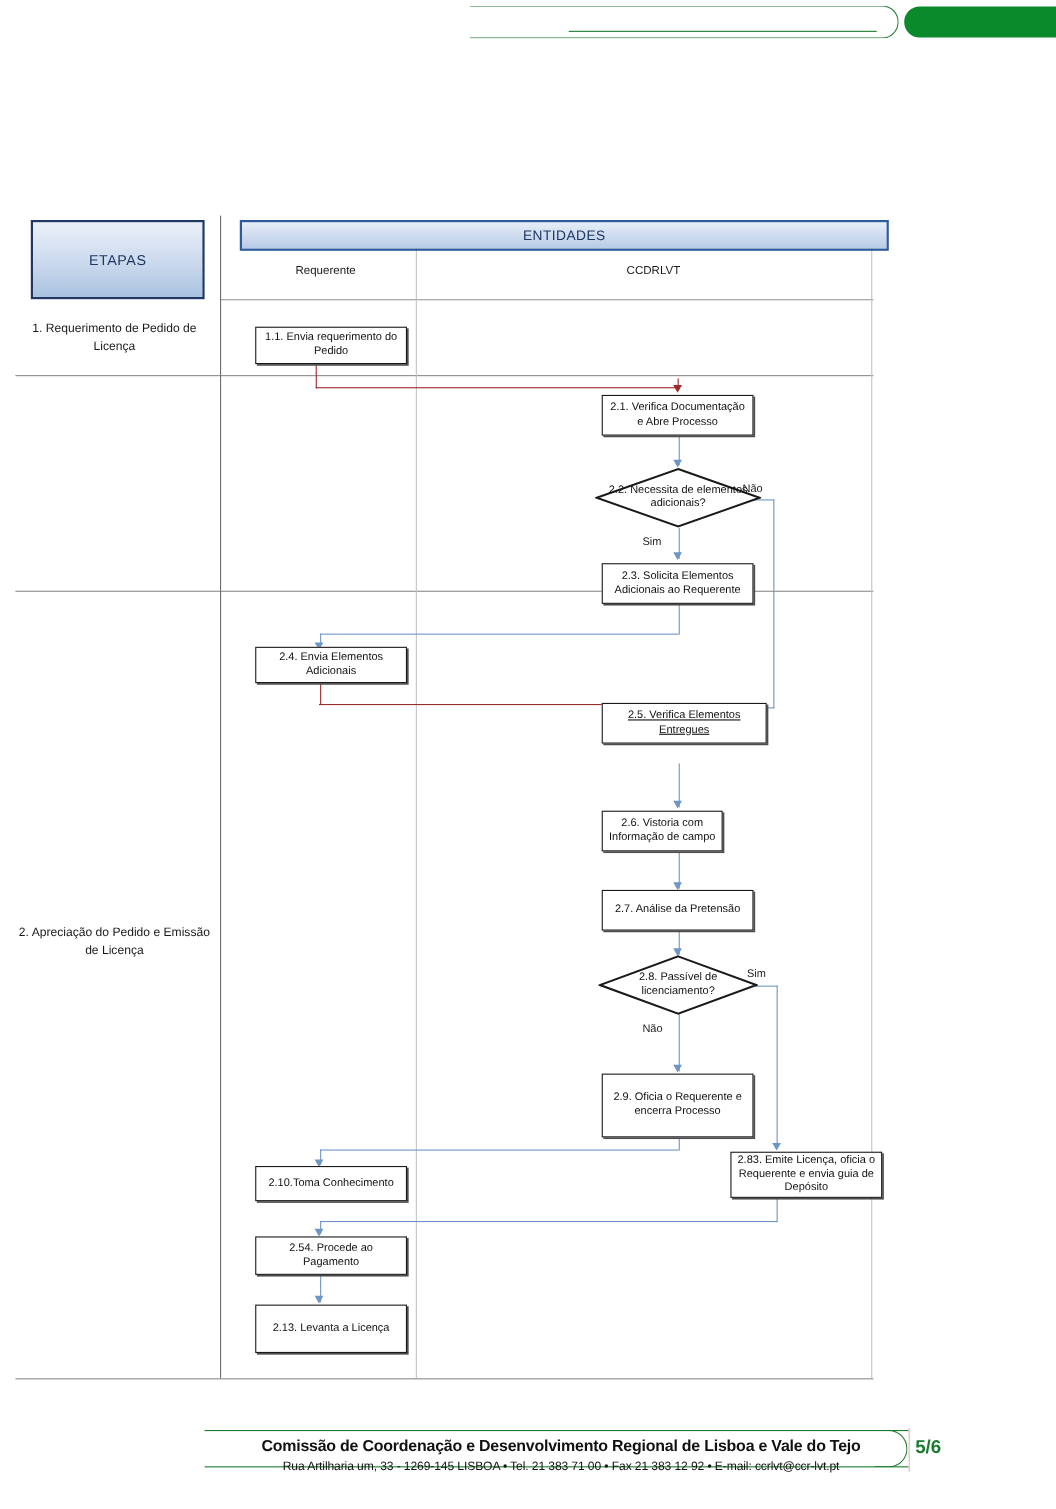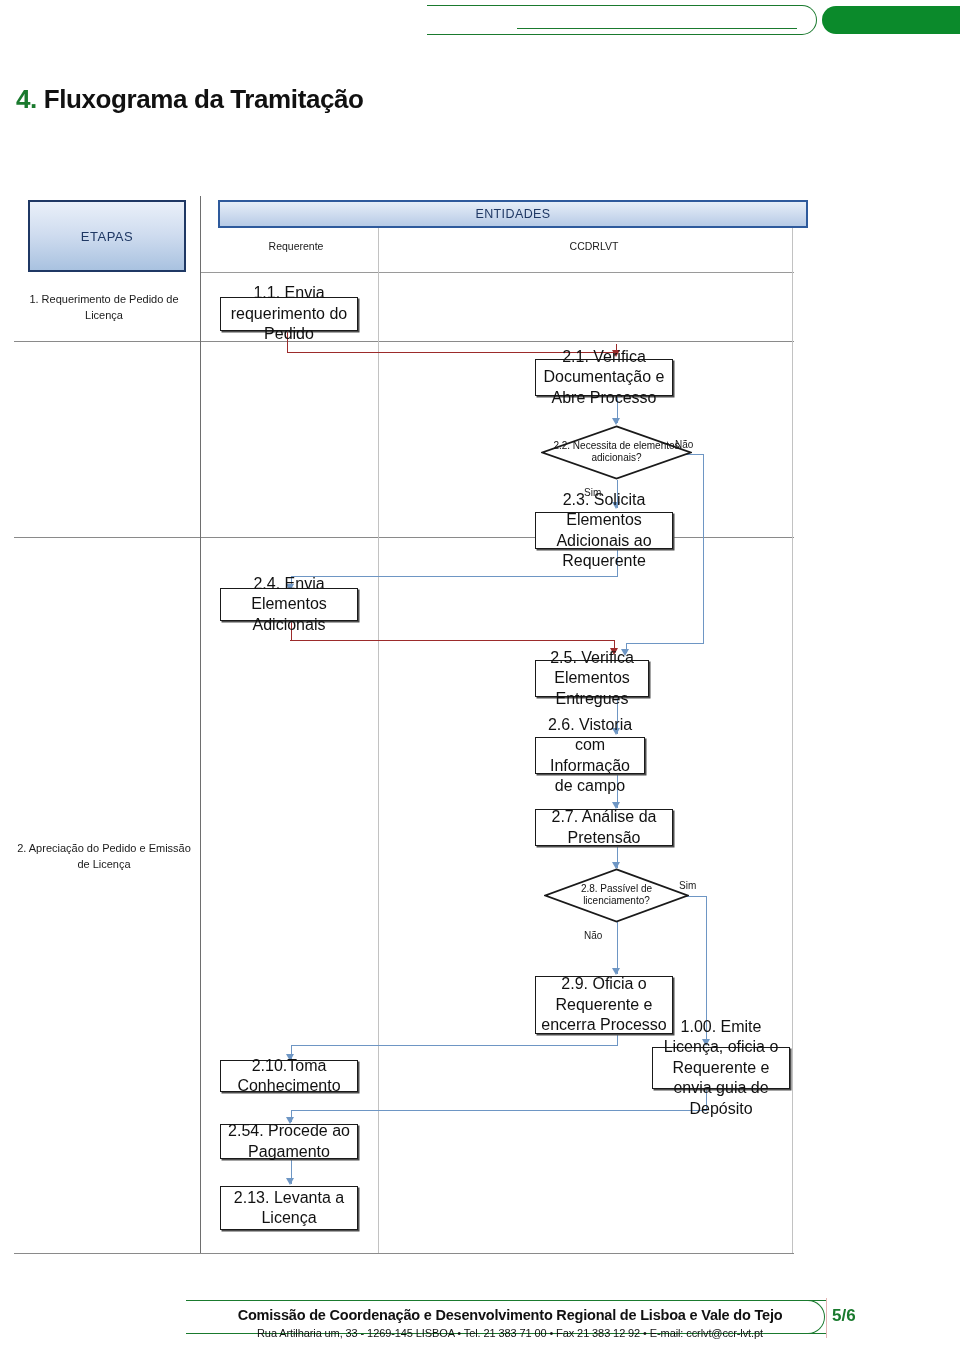--- a/index.html
+++ b/index.html
@@ -179,25 +179,26 @@
   
   .node {
     position: absolute;
     box-sizing: border-box;
     background: #ffffff;
     border: 1.6px solid #1a1a1a;
     display: flex;
     align-items: center;
     justify-content: center;
     text-align: center;
-    font-size: 16px;
+    font-size: 10px;
     line-height: 1.28;
     color: #111111;
     padding: 2px 4px;
     box-shadow: 1.5px 1.5px 0 #4d4d4d;
+    margin-left: 12px;
   }
 
   
   .diamond-wrap {
     position: absolute;
   }
   .diamond-shape {
     position: absolute;
     left: 0; top: 0;
     width: 100%; height: 100%;
@@ -314,24 +315,20 @@
 </style>
 </head>
 <body>
 
 <div id="page">
 
   <div class="hdr-outline"></div>
   <div class="hdr-outline-inner"></div>
   <div class="hdr-block"></div>
 
-  <div class="page-title">
-    <span class="num">4.</span>
-    <span class="txt">Fluxograma da Tramitação</span>
-  </div>
 
   <div id="chart">
 
     <div class="row-div-hdr" style="top:76px;"></div>
     <div class="row-div" style="top:145px;"></div>
     <div class="row-div" style="top:341px;"></div>
     <div class="lane-div-main"></div>
     <div class="lane-div-sub"></div>
     <div class="lane-div-right"></div>
     <div class="frame-bottom"></div>
@@ -412,38 +409,38 @@
       <svg class="diamond-shape" viewBox="0 0 151 55" preserveAspectRatio="none">
         <polygon points="75.5,1.4 149.6,27.5 75.5,53.6 1.4,27.5" fill="#ffffff" stroke="#1a1a1a" stroke-width="1.8"></polygon>
       </svg>
       <div class="diamond-text">2.2. Necessita de elementos adicionais?</div>
     </div>
 
     <div class="node" style="left:521px; top:316px; width:138px; height:37px;">2.3. Solicita Elementos Adicionais ao Requerente</div>
 
     <div class="node" style="left:206px; top:392px; width:138px; height:33px;">2.4. Envia Elementos Adicionais</div>
 
-    <div class="node" style="left:521px; top:464px; width:114px; height:37px;">2.5. Verifica Elementos Entregues</div>
+    <div class="node" style="left:521px; top:443px; width:150px; height:37px;text-decoration:underline;">2.5. Verifica Elementos Entregues</div>
 
     <div class="node" style="left:521px; top:541px; width:110px; height:37px;">2.6. Vistoria com Informação de campo</div>
 
     <div class="node" style="left:521px; top:613px; width:138px; height:37px;">2.7. Análise da Pretensão</div>
 
     <div class="diamond-wrap" style="left:530px; top:672px; width:145px; height:55px;">
       <svg class="diamond-shape" viewBox="0 0 145 55" preserveAspectRatio="none">
         <polygon points="72.5,1.4 143.6,27.5 72.5,53.6 1.4,27.5" fill="#ffffff" stroke="#1a1a1a" stroke-width="1.8"></polygon>
       </svg>
       <div class="diamond-text">2.8.  Passível de licenciamento?</div>
     </div>
 
     <div class="node" style="left:521px; top:780px; width:138px; height:58px;">2.9. Oficia o Requerente e encerra Processo</div>
 
     <div class="node" style="left:206px; top:864px; width:138px; height:32px;">2.10.Toma Conhecimento</div>
 
-    <div class="node" style="left:638px; top:851px; width:138px; height:42px;">1.00. Emite Licença, oficia o Requerente e envia guia de Depósito</div>
+    <div class="node" style="left:638px; top:851px; width:138px; height:42px;">2.83. Emite Licença, oficia o Requerente e envia guia de Depósito</div>
 
     <div class="node" style="left:206px; top:928px; width:138px; height:35px;">2.54.  Procede ao Pagamento</div>
 
     <div class="node" style="left:206px; top:990px; width:138px; height:44px;">2.13. Levanta a Licença</div>
 
     <div class="edge-label" style="left:661px; top:243px;">Não</div>
     <div class="edge-label" style="left:570px; top:291px;">Sim</div>
     <div class="edge-label" style="left:665px; top:684px;">Sim</div>
     <div class="edge-label" style="left:570px; top:734px;">Não</div>
   </div>

